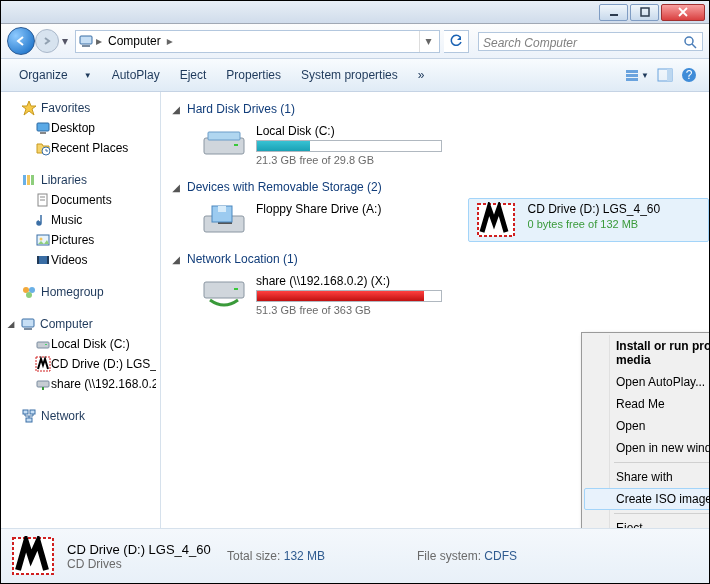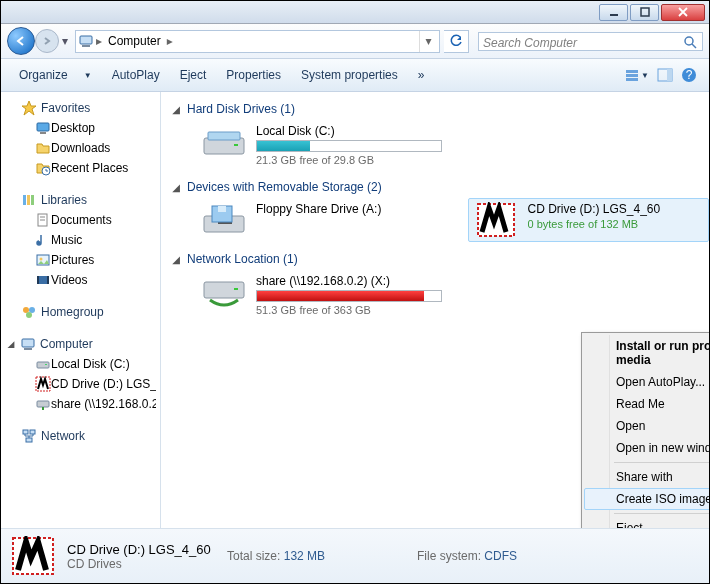--- a/index.html
+++ b/index.html
@@ -185,28 +185,20 @@
                 <rect x="2" y="3" width="12" height="8" rx="1" fill="#5aa9e6" stroke="#2d6aa3"></rect>
                 <rect x="5" y="12" width="6" height="2" fill="#888"></rect>
               </svg>
             </span>
             <span>Desktop</span>
           </div>
         <div class="side-item">
             <span class="mini-icon">
               <svg width="16" height="16">
                 <path d="M2 4 h5 l1 2 h6 v7 h-12 z" fill="#f6d36b" stroke="#c79a20"></path>
-              </svg>
-            </span>
-            <span>Downloads</span>
-          </div>
-        <div class="side-item">
-            <span class="mini-icon">
-              <svg width="16" height="16">
-                <path d="M2 4 h5 l1 2 h6 v7 h-12 z" fill="#f6d36b" stroke="#c79a20"></path>
                 <circle cx="11" cy="11" r="4" fill="#fff" stroke="#3a6ea5"></circle>
                 <path d="M11 9 v2 h2" stroke="#3a6ea5" fill="none"></path>
               </svg>
             </span>
             <span>Recent Places</span>
           </div>
       </div>
 
       <div class="side-group">
         <div class="side-head">

